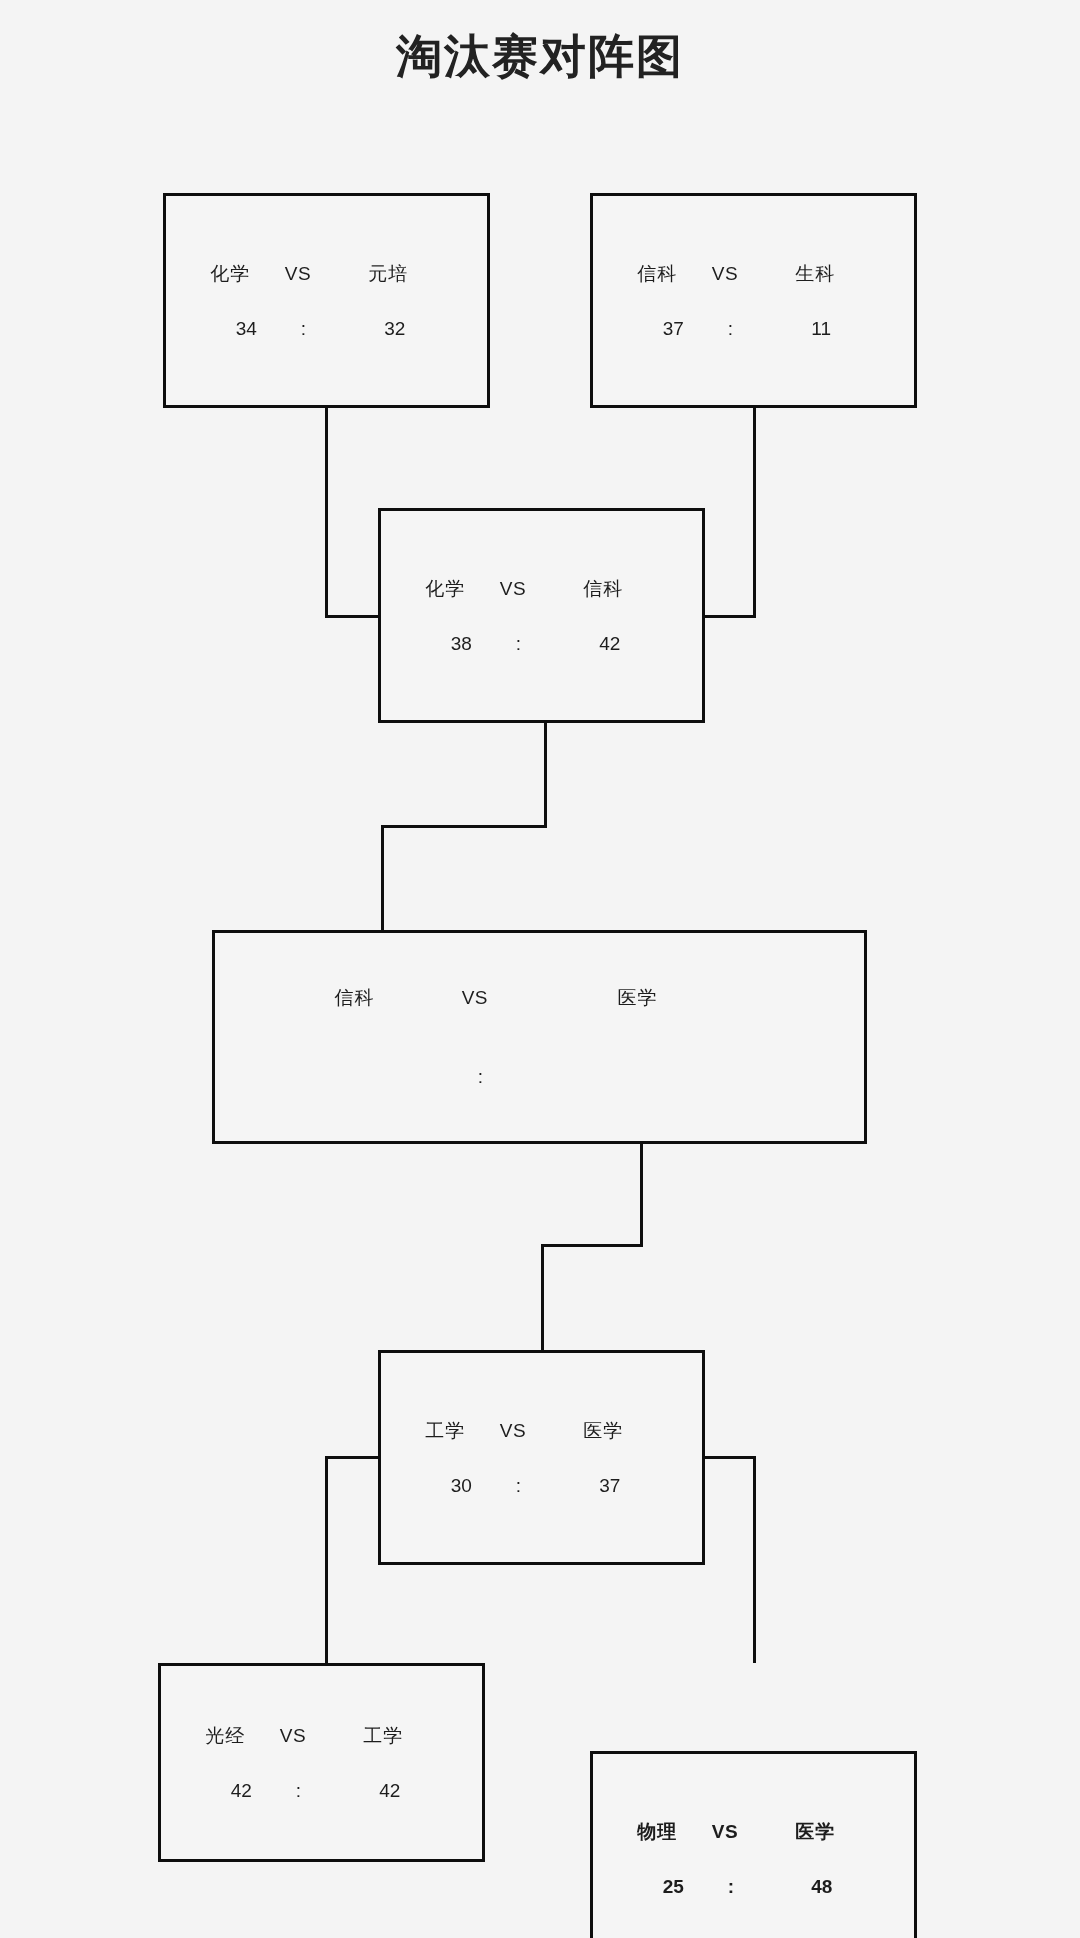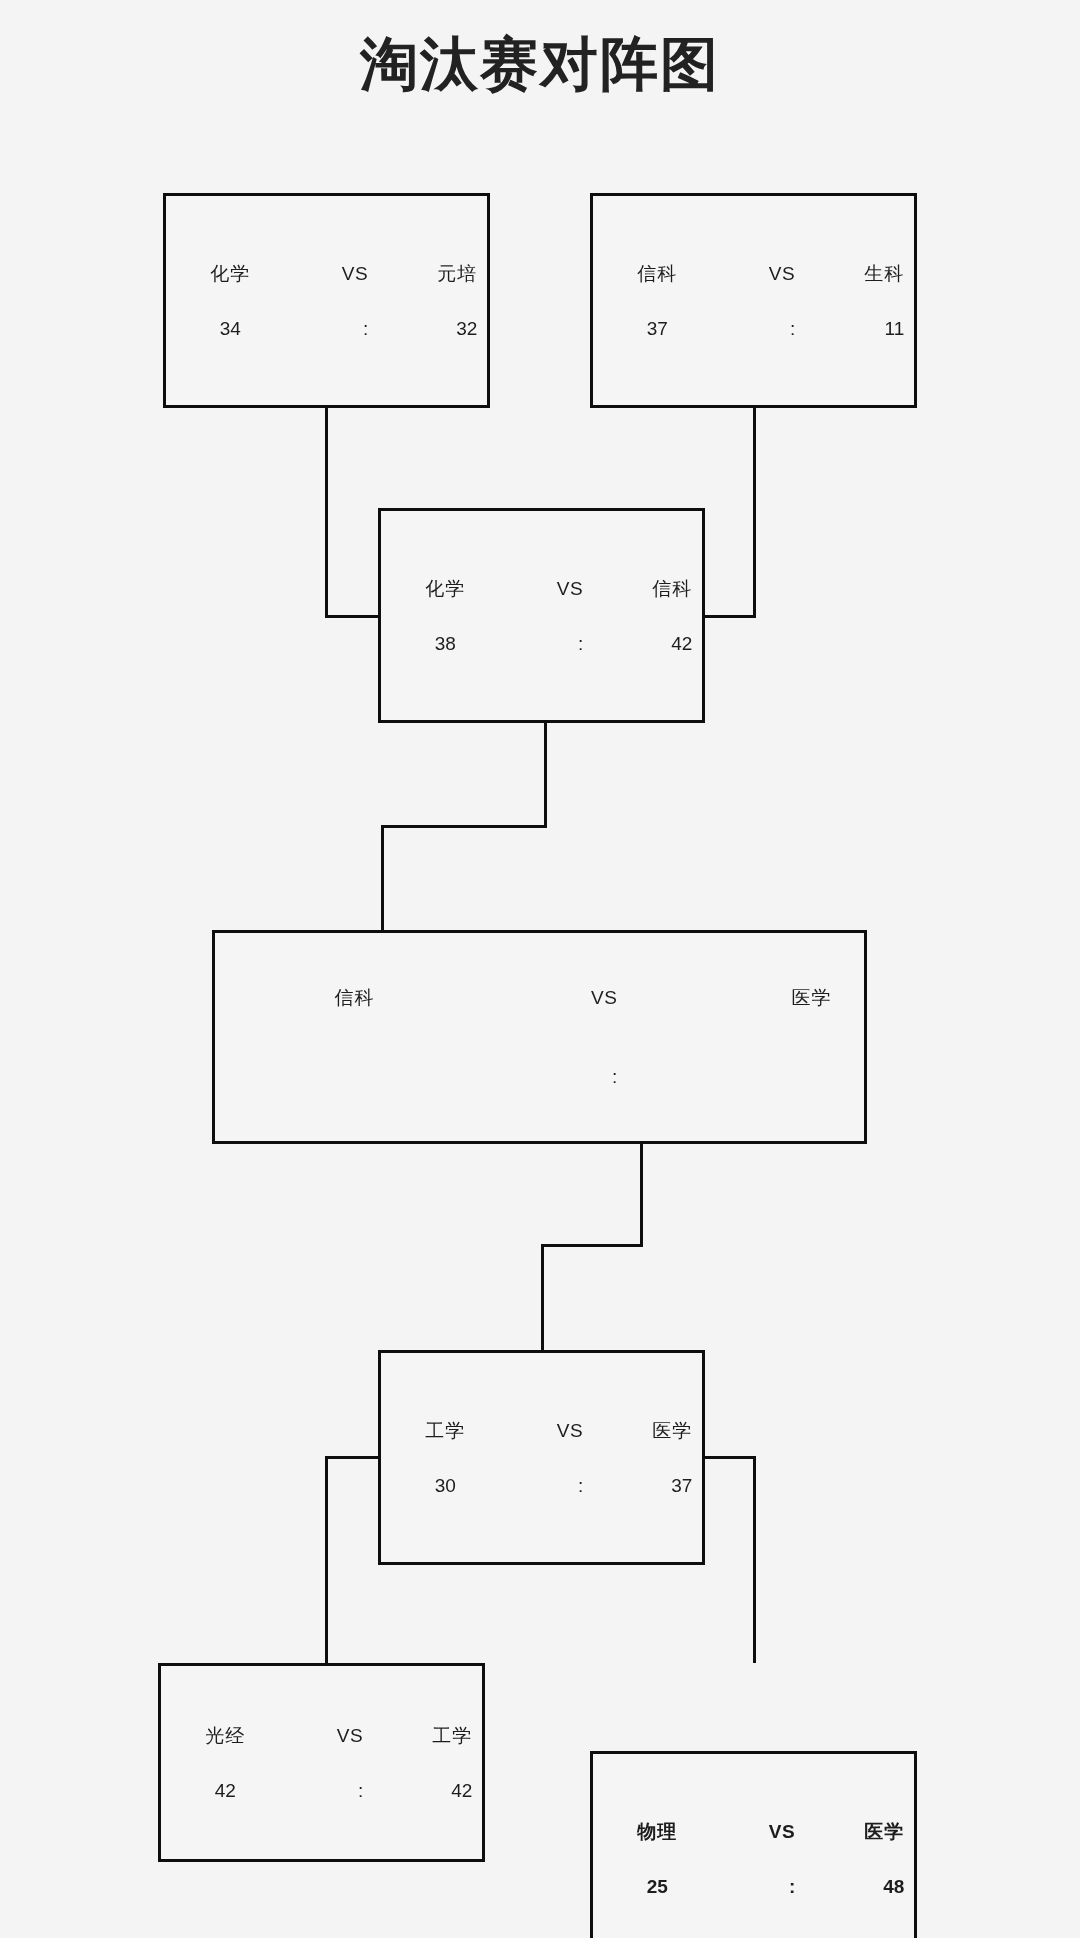--- a/index.html
+++ b/index.html
@@ -19,21 +19,21 @@
     width: 1080px;
     height: 1938px;
     background: #f4f4f4;
   }
   #bracket-title {
     position: absolute;
     left: 0;
     top: 26px;
     width: 1080px;
     text-align: center;
-    font-size: 58px;
+    font-size: 46px;
     font-weight: bold;
     letter-spacing: 2px;
     color: #222222;
   }
   svg#connectors {
     position: absolute;
     left: 0;
     top: 0;
     width: 1080px;
     height: 1938px;
@@ -53,37 +53,38 @@
     flex-direction: row;
     align-items: center;
     justify-content: center;
     width: 100%;
   }
   .row-teams {
     margin-bottom: 10px;
   }
   .row-score {
     margin-top: 26px;
+    margin-left: 16px;
   }
   .team, .vs, .score, .colon {
     font-size: 19px;
     line-height: 1;
     white-space: nowrap;
     text-align: center;
   }
   .team {
     letter-spacing: 1px;
   }
   .vs {
     letter-spacing: 0.5px;
   }
   
   .c-left   { width: 34%; text-align: center; }
-  .c-mid    { width: 26%; text-align: right; }
-  .c-right  { width: 34%; text-align: right; }
+  .c-mid    { width: 26%; text-align: left; }
+  .c-right  { width: 34%; text-align: left; }
 
   
   .final .c-left  { width: 33%; }
   .final .c-mid   { width: 24%; }
   .final .c-right { width: 33%; }
   .final .row-teams { margin-bottom: 14px; }
   .final .row-score { margin-top: 46px; }
 
   
   #box-qf1 { left: 163px; top: 193px;  width: 327px; height: 215px; }

